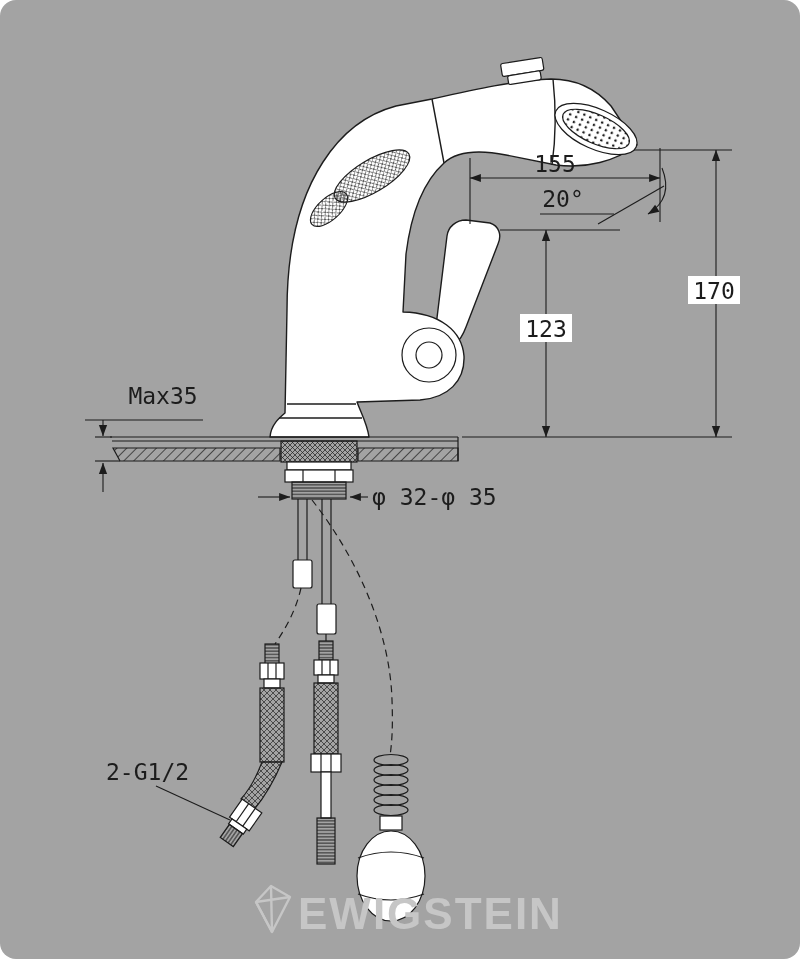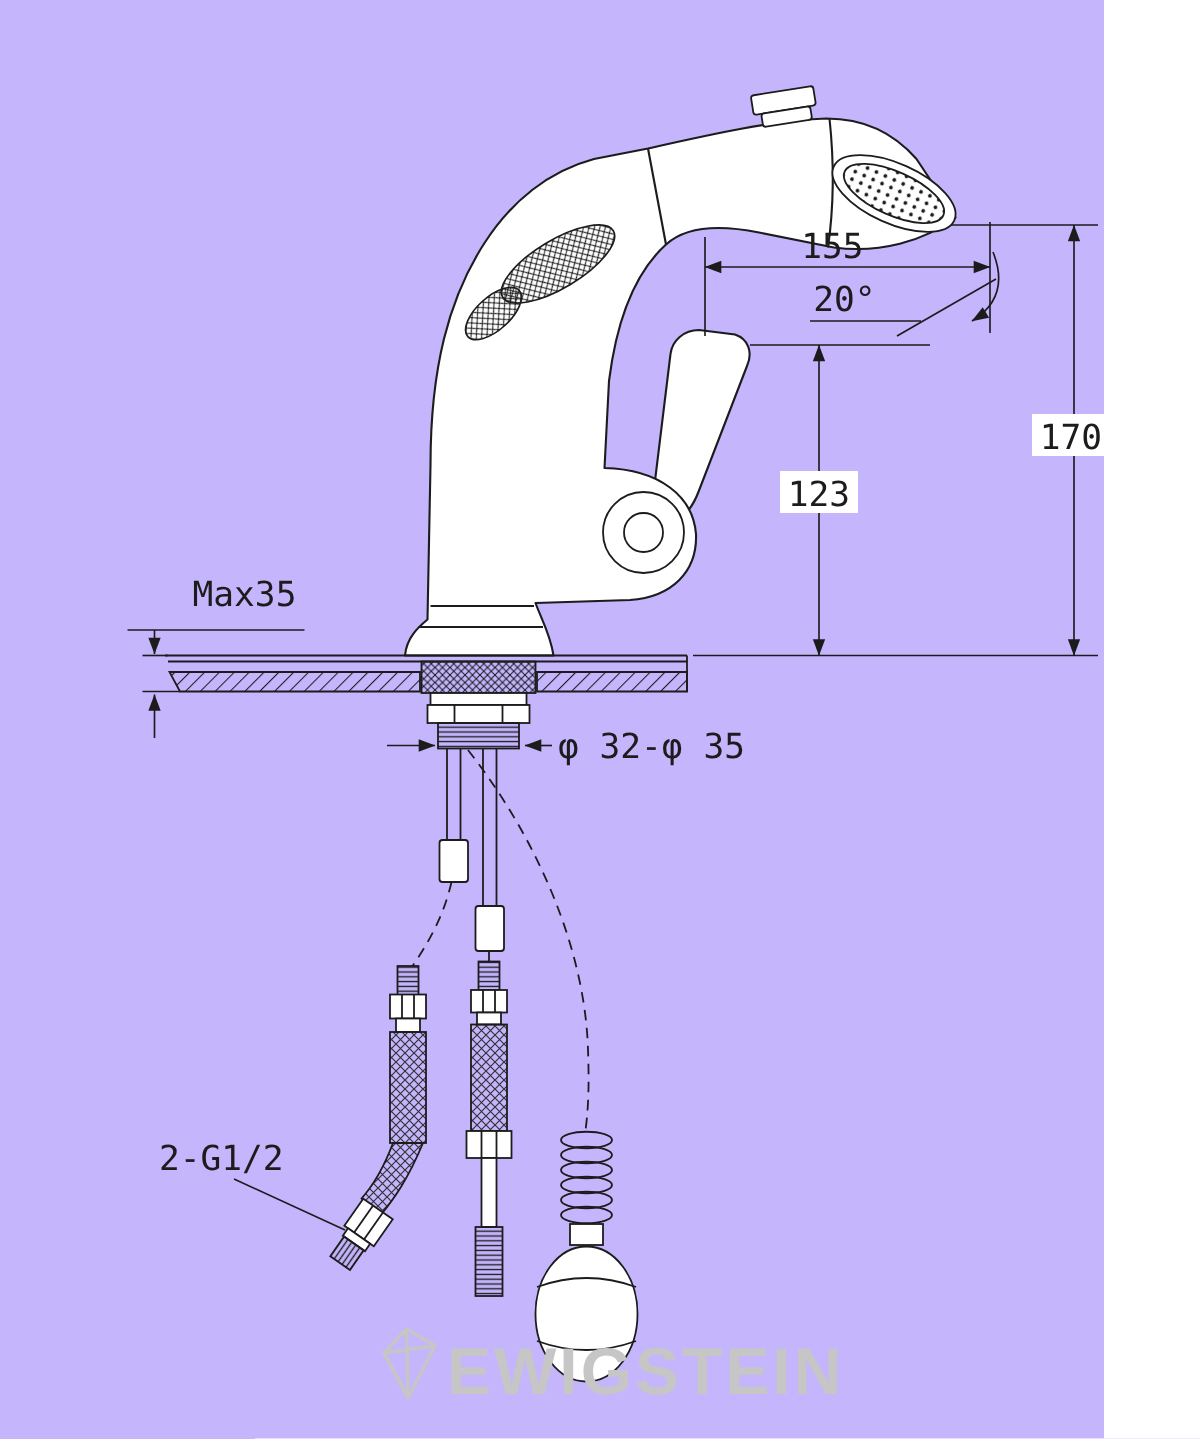--- a/index.html
+++ b/index.html
@@ -1,17 +1,17 @@
 <!DOCTYPE html>
 <html><head>
 <meta charset="utf-8">
 <style>
   html,body{margin:0;padding:0;background:#ffffff;}
-  .stage{position:relative;width:736px;height:959px;background:#c4b5fd;overflow:hidden;
-         font-family:"DejaVu Sans Mono", monospace;}
+  .stage{position:relative;width:800px;height:959px;background:#a3a3a3;overflow:hidden;
+         font-family:"DejaVu Sans Mono", monospace;border-radius:16px;}
   svg{display:block;}
   text.dim{font-family:"DejaVu Sans Mono", monospace;font-size:23px;fill:#1c1c1c;}
   text.wm{font-family:"Liberation Sans", sans-serif;font-weight:bold;font-size:44px;
           letter-spacing:2px;fill:#c6c6c6;}
 </style>
 </head>
 <body>
 
 <div class="stage">
 <svg width="800" height="959" viewBox="0 0 800 959" xmlns="http://www.w3.org/2000/svg">

